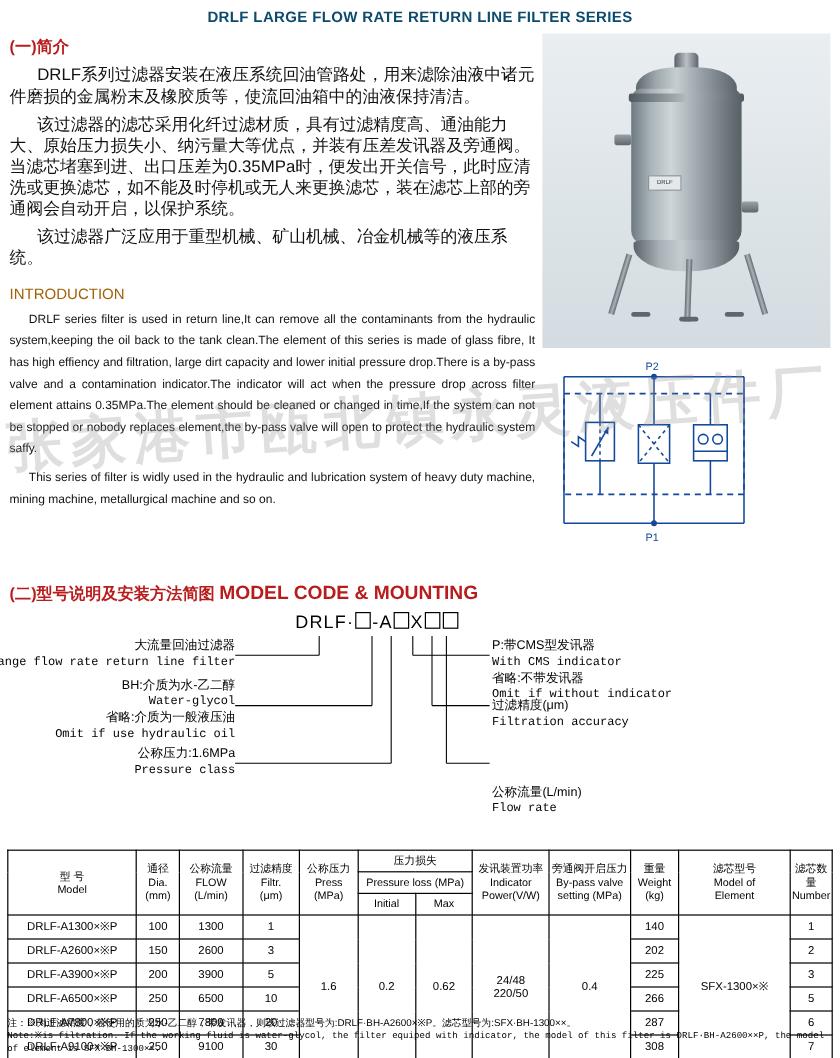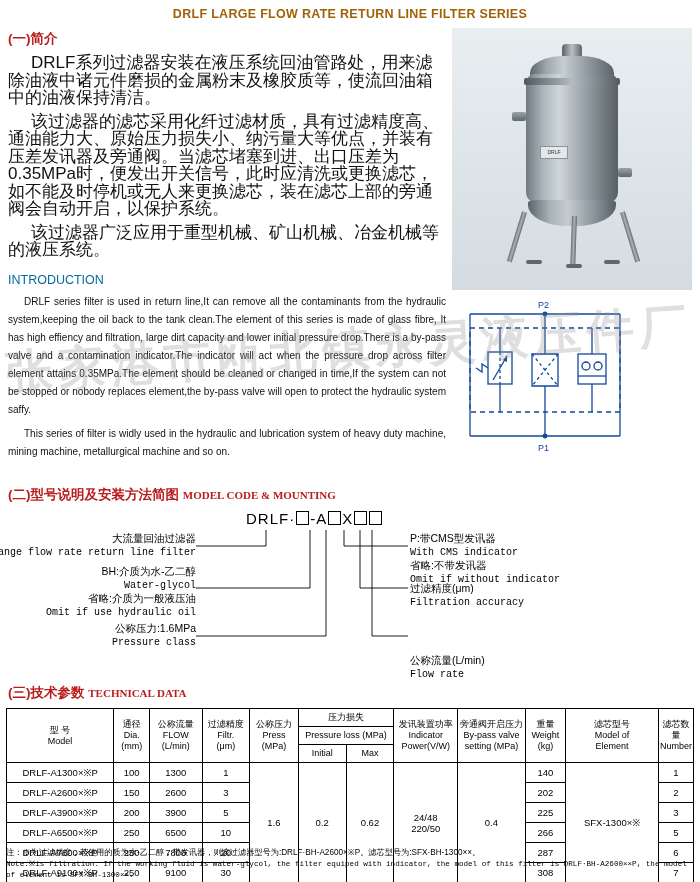--- a/index.html
+++ b/index.html
@@ -17,56 +17,55 @@
   }
   .page {
     position: relative;
     width: 700px;
     height: 882px;
   }
 
   
   .main-title {
     text-align: center;
-    color: #a16207;
+    color: #0c4a6e;
     font-size: 12.5px;
     font-weight: bold;
     letter-spacing: .3px;
     padding-top: 7px;
     font-family: "Liberation Sans", sans-serif;
   }
 
   
   .sec-head {
     color: #b91c1c;
     font-weight: bold;
     font-size: 13.5px;
   }
   .sec-head .en {
-    font-size: 11px;
-    font-family: Liberation Serif, serif;
+    font-size: 16px;
   }
 
   
   .intro-wrap {
     position: absolute;
     left: 8px;
     top: 30px;
     width: 438px;
   }
   .cn-para {
-    font-size: 17px;
+    font-size: 14px;
     line-height: 17.5px;
     text-indent: 23px;
     margin: 6px 0 0 0;
     color: #111;
     font-family: "Liberation Sans", sans-serif;
   }
   .en-head {
-    color: #0369a1;
+    color: #a16207;
     font-size: 12.5px;
     font-weight: normal;
     margin: 14px 0 2px 0;
   }
   .en-para {
     font-size: 10px;
     line-height: 18px;
     text-indent: 16px;
     margin: 6px 0 0 0;
     color: #111;
@@ -432,24 +431,20 @@
       <div class="cn">过滤精度(μm)</div>
       <div class="en">Filtration accuracy</div>
     </div>
 
     <div class="mc-txt" style="left:410px; top:112px;margin-top:32px;">
       <div class="cn">公称流量(L/min)</div>
       <div class="en">Flow rate</div>
     </div>
   </div>
 
-  <div class="sec3-head sec-head">
-    <span>(三)技术参数</span>
-    <span class="en">TECHNICAL DATA</span>
-  </div>
 
   <div class="tbl-wrap">
     <table class="data">
       <colgroup>
         <col style="width:112px">
         <col style="width:38px">
         <col style="width:56px">
         <col style="width:52px">
         <col style="width:52px">
         <col style="width:52px">

